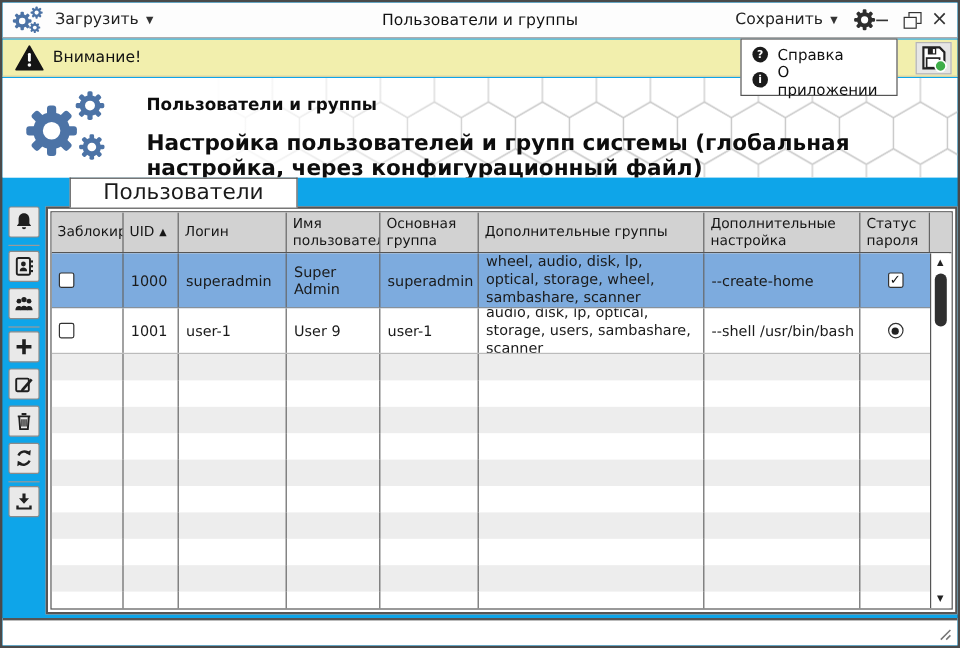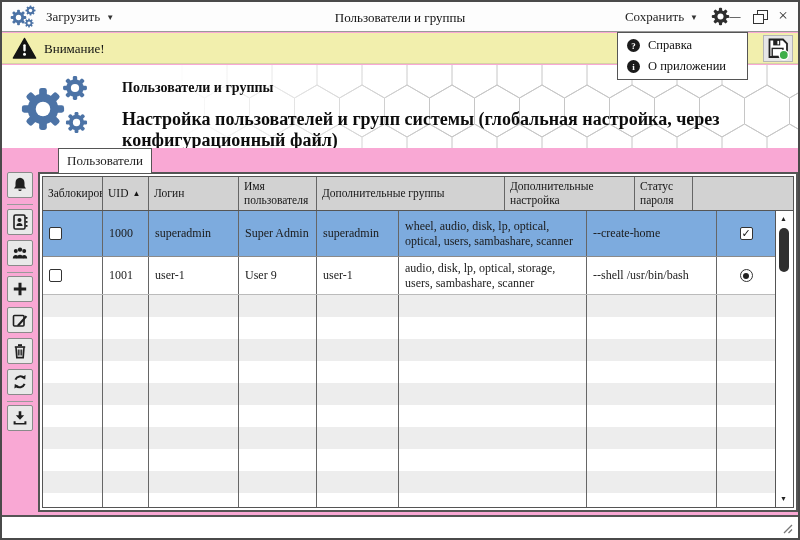--- a/index.html
+++ b/index.html
@@ -1,19 +1,19 @@
 <!DOCTYPE html>
 <html><head>
 <meta charset="utf-8">
 <style>
   * { margin:0; padding:0; box-sizing:border-box; }
   html,body { width:800px; height:540px; }
   body { font-family:"DejaVu Sans","Liberation Sans",sans-serif; background:#888; color:#1a1a1a; }
 
-  .window { position:relative; width:800px; height:540px; background:#f9a8d4; border:2px solid #4a4a4a; overflow:hidden;font-family:Liberation Serif, serif; }
+  .window { position:relative; width:800px; height:540px; background:#0ea5e9; border:2px solid #4a4a4a; overflow:hidden; }
 
   
   .titlebar { position:absolute; left:0; top:0; right:0; height:30px; background:#fdfdfd; border-bottom:1px solid #9a9a9a; }
   .appicon { position:absolute; left:8px; top:3px; }
   .tb-center { position:absolute; left:200px; right:200px; top:8px; text-align:center; font-size:13px; color:#111; }
   .ddbtn { position:absolute; top:7px; font-size:13px; color:#222; cursor:default; display:flex; align-items:center; gap:6px; }
   .ddbtn .caret { font-size:8px; color:#333; }
   .load-btn { left:44px; }
   .save-btn { right:100px; }
   .gearbtn { position:absolute; right:68px; top:5px; color:#2e2e2e; }
@@ -39,21 +39,21 @@
   
   .header { position:absolute; left:0; top:63px; right:0; height:83px; background:#fff; overflow:hidden; }
   .hexbg { position:absolute; left:0; top:-6px; width:800px; height:95px; }
   .hexfade { position:absolute; inset:0; background:linear-gradient(90deg,#fff 0px,#fff 165px,rgba(255,255,255,0) 430px); }
   .hdr-icon { position:absolute; left:16px; top:9px; }
   .hdr-title { position:absolute; left:120px; top:15px; font-size:14px; font-weight:bold; color:#0d0d0d; }
   .hdr-sub { position:absolute; left:120px; top:44px; right:10px; font-size:18px; font-weight:bold; color:#0d0d0d; }
 
   
   .tabs { position:absolute; left:56px; top:146px; display:flex; z-index:10; }
-  .tab { height:25px; line-height:23px; padding:0 8px; font-size:13px; border:1.5px solid #555; }
+  .tab { height:25px; line-height:23px; padding:0 27px; font-size:18px; border:1.5px solid #555; }
   .tab.active { background:#fff; border-bottom:none; }
   .tab.inactive { background:#d9d9d9; margin-left:-1px; }
 
   
   .toolbtn { position:absolute; left:5px; width:26px; height:26px; background:#e9e9e9; border:1px solid #8a8a8a; border-radius:2px; display:flex; align-items:center; justify-content:center; }
   .tsep { position:absolute; left:5px; width:26px; height:0; border-top:1px solid #9a9a9a; }
 
   
   .tablewrap { position:absolute; left:36px; top:170px; width:760px; height:340px; border:2px solid #555; background:#fff; z-index:5; }
   .table { position:absolute; inset:2px; border:1px solid #555; overflow:hidden; }
@@ -258,37 +258,38 @@
     <div class="table">
 
       <div class="thead">
         <div class="c0 hc-locked">Заблокирован</div>
         <div class="c1">
           <span>UID</span>
           <span class="sort">▲</span>
         </div>
         <div class="c2">Логин</div>
         <div class="c3">Имя пользователя</div>
+        <div class="c4">Основная группа</div>
         <div class="c5">Дополнительные группы</div>
         <div class="c6">Дополнительные настройка</div>
         <div class="c7">Статус пароля</div>
         <div class="cap"></div>
       </div>
 
       <div class="tbody">
         <div class="rows">
           <div class="trow user1">
             <div class="c0">
                 <span class="cb"></span>
               </div>
             <div class="c1">1000</div>
             <div class="c2">superadmin</div>
             <div class="c3">Super Admin</div>
             <div class="c4">superadmin</div>
-            <div class="c5 groups-cell">wheel, audio, disk, lp, optical, optical, users, sambashare, scanner</div>
+            <div class="c5 groups-cell">wheel, audio, disk, lp, optical, storage, wheel, sambashare, scanner</div>
             <div class="c6 params-cell">--create-home</div>
             <div class="c7">
                 <span class="cb">
                   <span>✓</span>
                 </span>
               </div>
           </div>
 
           <div class="trow user2">
             <div class="c0">

